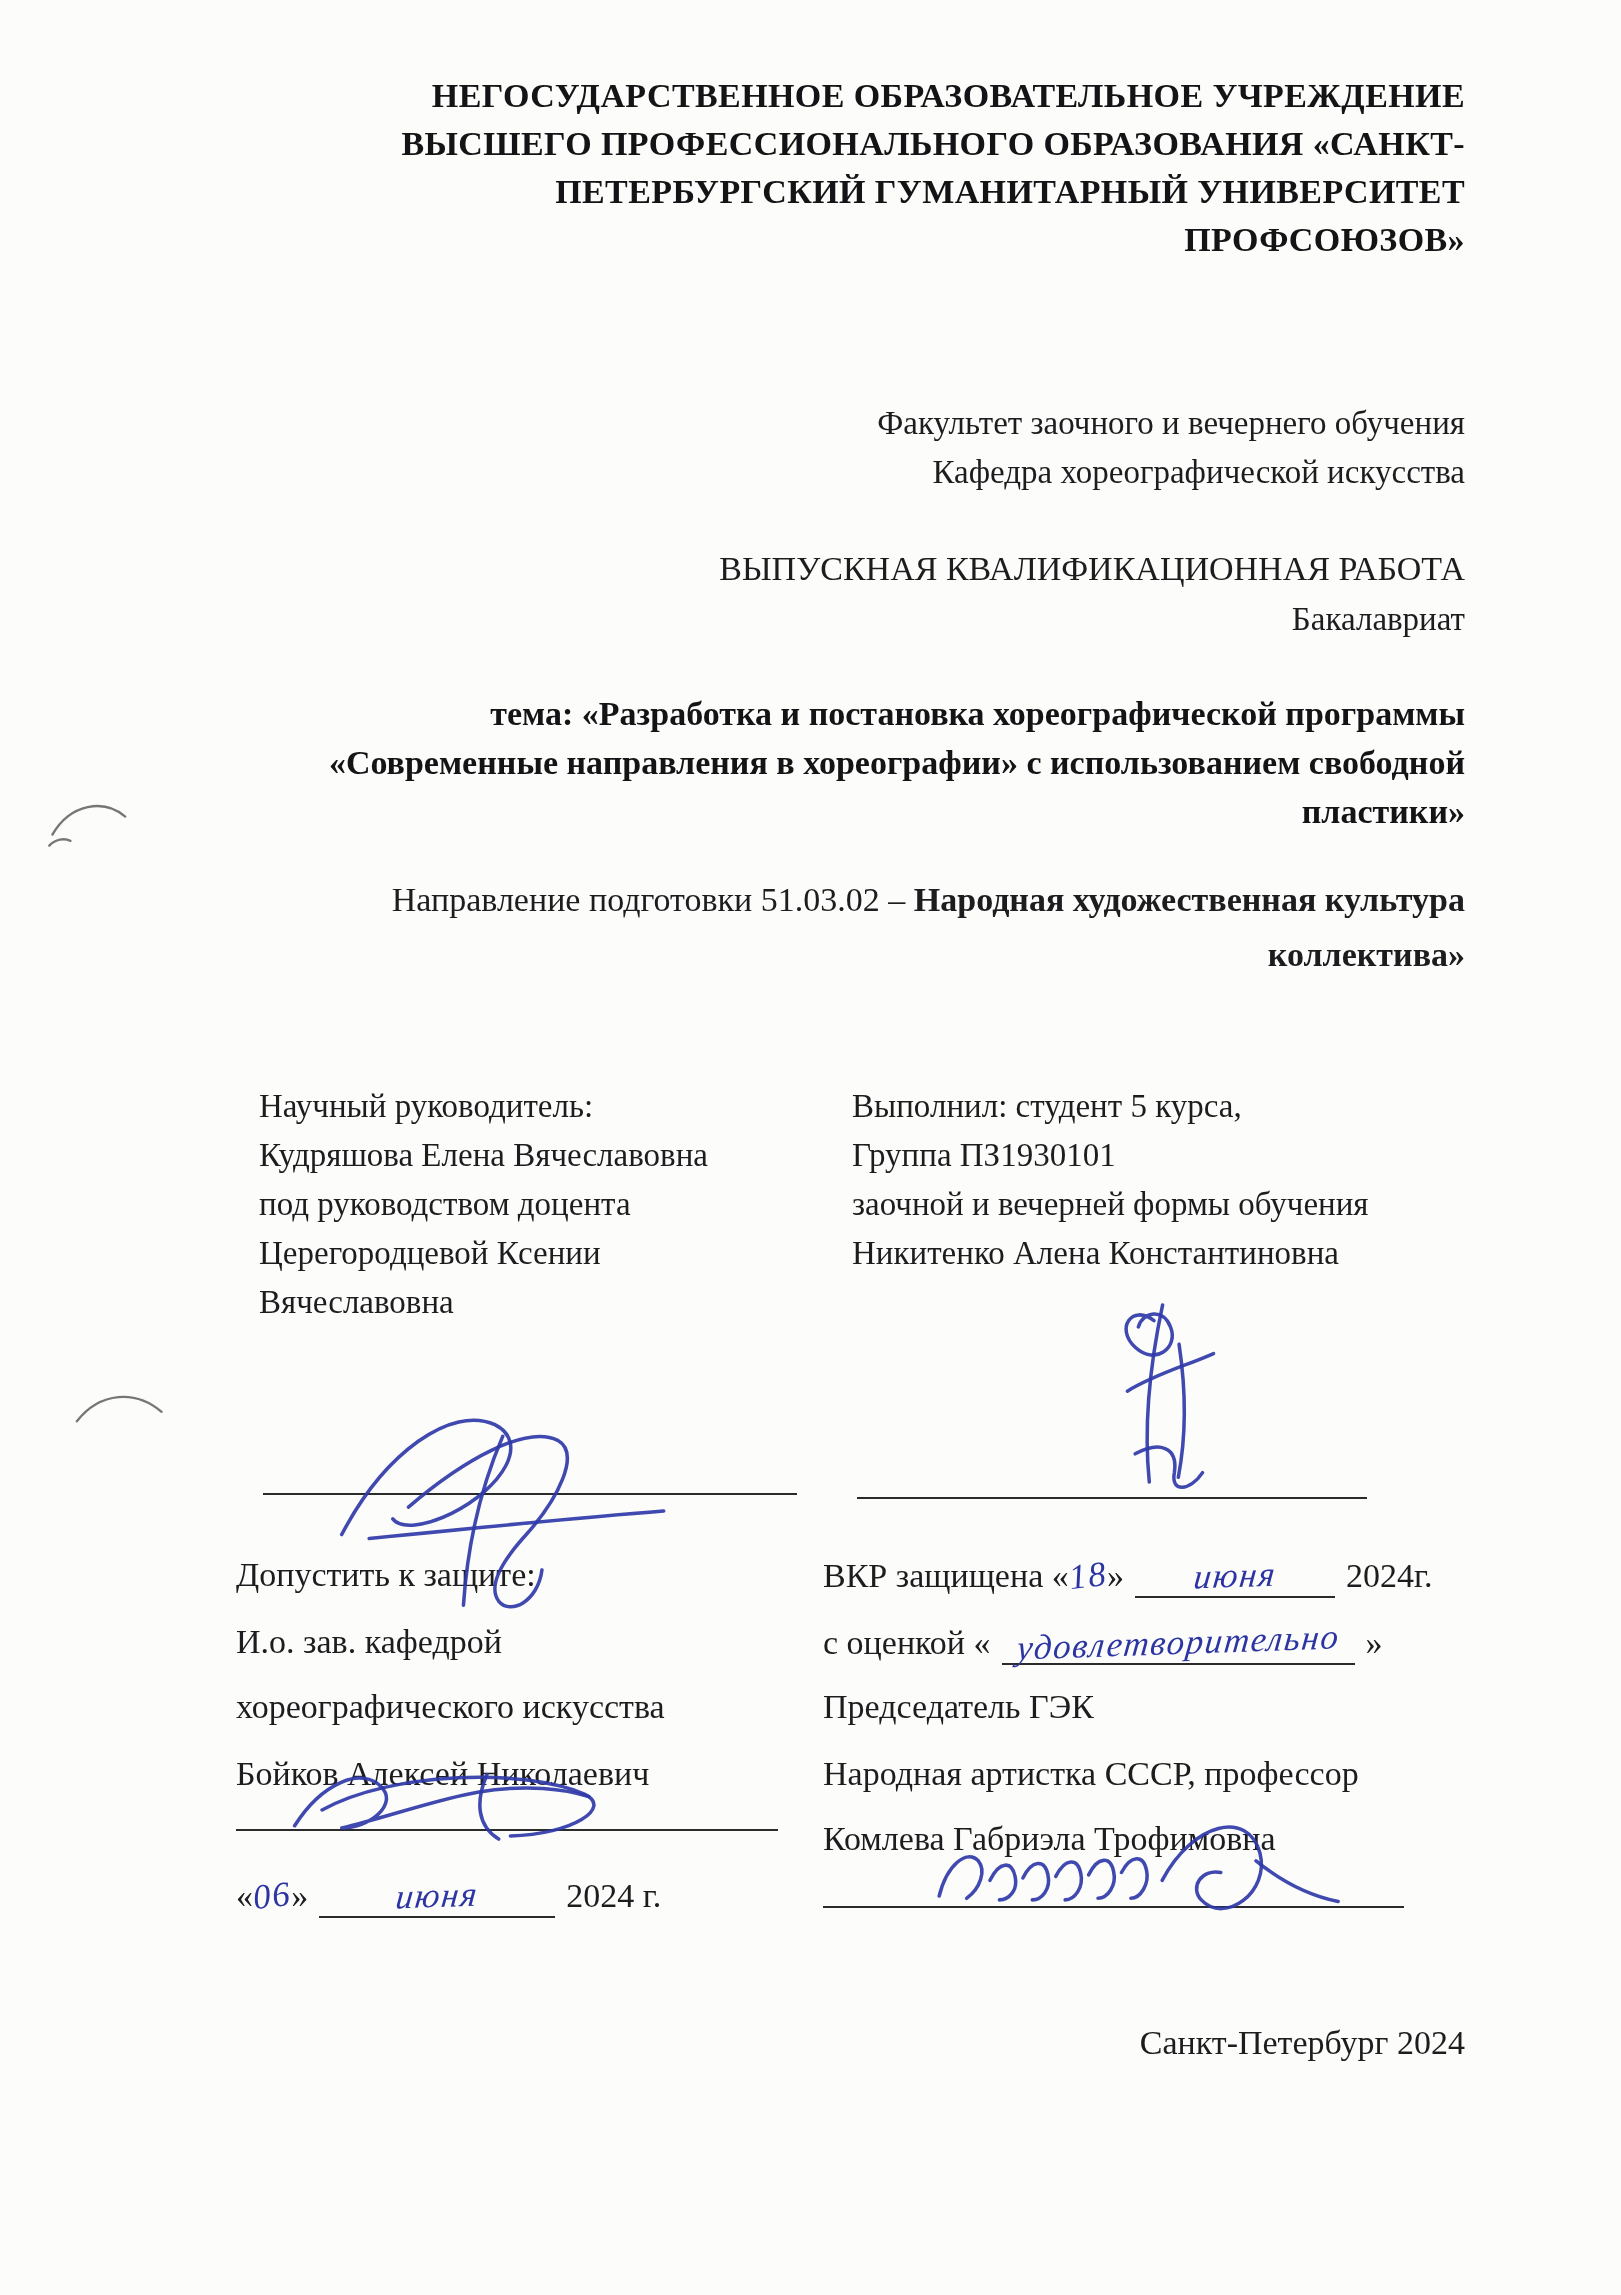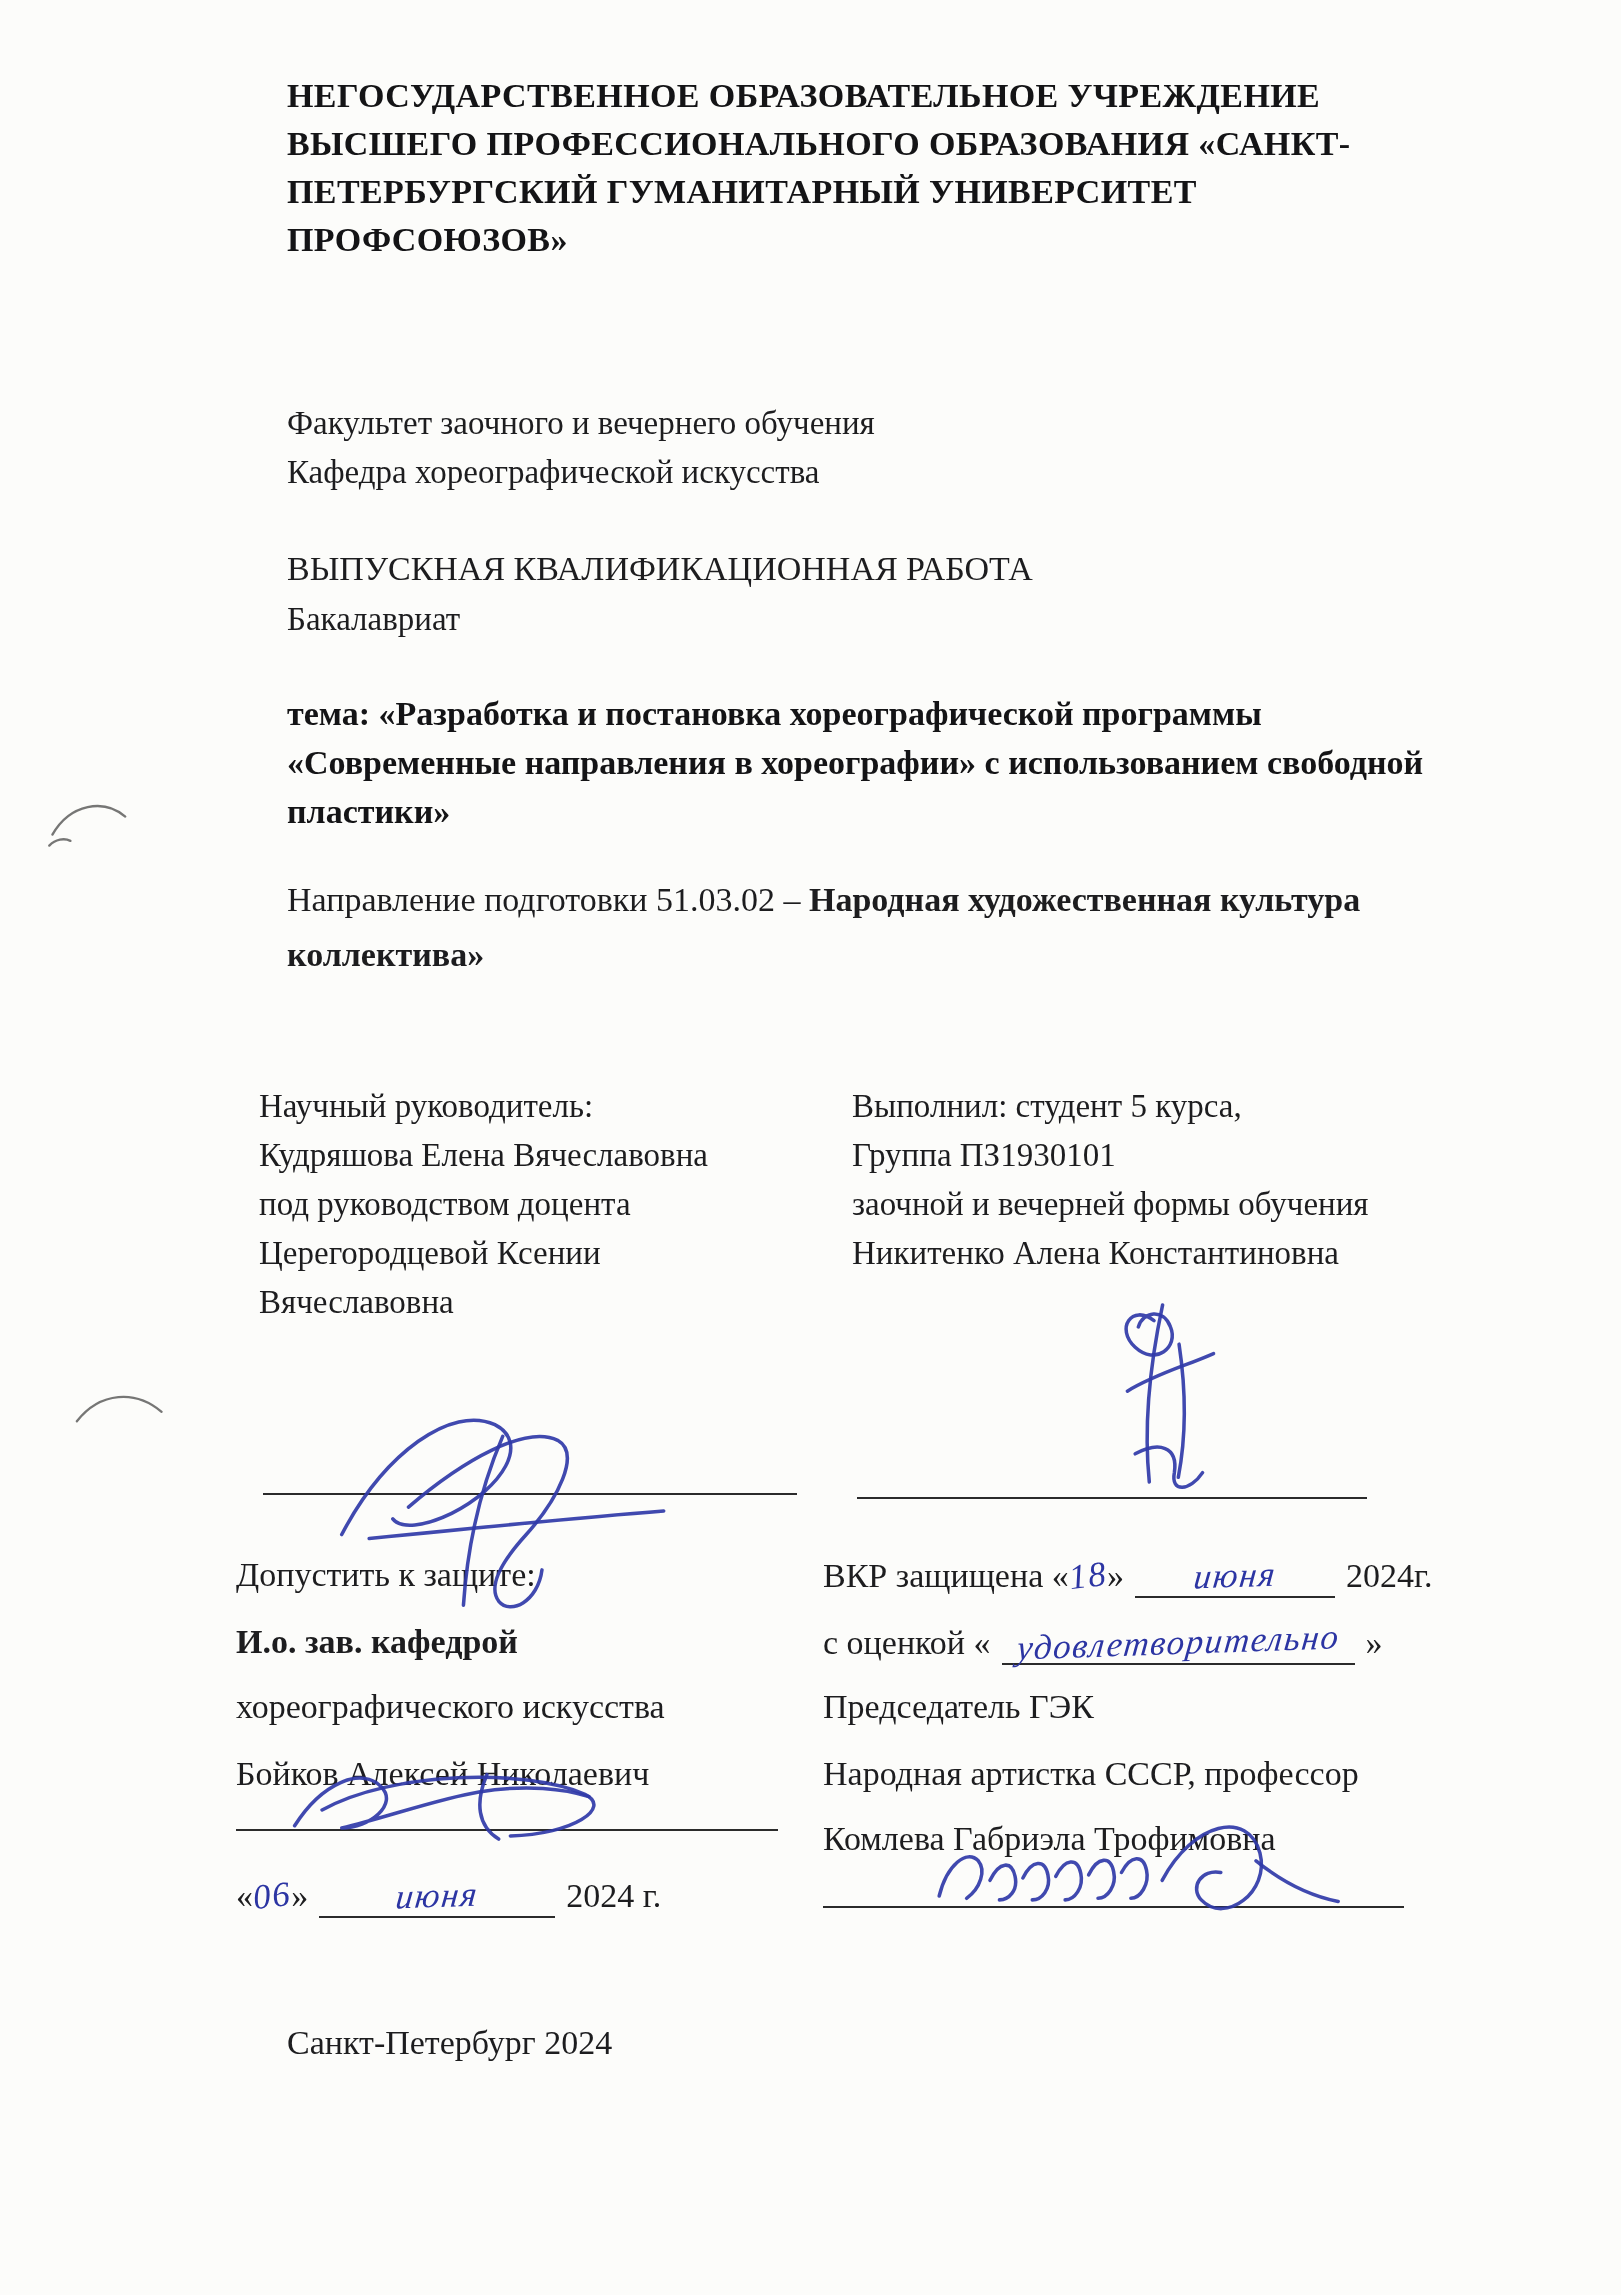--- a/index.html
+++ b/index.html
@@ -6,21 +6,21 @@
   html,body { background:#f4f4f1; }
   .page {
     position:relative;
     width:1622px; height:2295px;
     margin:0 auto;
     background:#fcfcfa;
     font-family:"Liberation Serif","DejaVu Serif",serif;
     color:#1d1d1f;
     overflow:hidden;
   }
-  .center-block { position:absolute; left:287px; width:1178px; text-align:left; }
+  .center-block { position:absolute; left:287px; width:1178px; text-align:right; }
   .bold { font-weight:700; }
 
   .institution { top:72px; font-size:34px; font-weight:700; line-height:48px; letter-spacing:0.4px; color:#141416; }
   .faculty-block { top:399px; font-size:33px; line-height:49px; }
   .worktype { top:543px; font-size:34px; line-height:51px; }
   .worktype .degree { font-size:33px; }
   .theme { top:689px; font-size:34px; line-height:49px; font-weight:700; color:#141416; }
   .theme .prefix { font-weight:700; }
   .direction { top:881px; font-size:34px; }
   .profile { top:930px; font-size:34px; line-height:49px; }
@@ -30,21 +30,21 @@
   .col-right { flex:1; }
 
   .rule { position:absolute; border-top:2.4px solid #2b2b2b; height:0; }
   .rule-sup { left:263px; top:1493px; width:534px; }
   .rule-stu { left:857px; top:1497px; width:510px; }
   .rule-head { left:236px; top:1829px; width:542px; }
   .rule-chair { left:823px; top:1906px; width:581px; }
 
   .row { position:absolute; font-size:34px; white-space:nowrap; }
   .a1 { left:236px; top:1556px; }
-  .a2 { left:236px; top:1623px;font-weight:bold; }
+  .a2 { left:236px; top:1623px; }
   .a3 { left:236px; top:1688px; }
   .a4 { left:236px; top:1755px; }
   .adate { left:236px; top:1876px; }
   .d1 { left:823px; top:1556px; }
   .d2 { left:823px; top:1623px; }
   .d3 { left:823px; top:1688px; }
   .d4 { left:823px; top:1755px; }
   .d5 { left:823px; top:1820px; }
 
   .footer { top:2024px; font-size:34px; }

